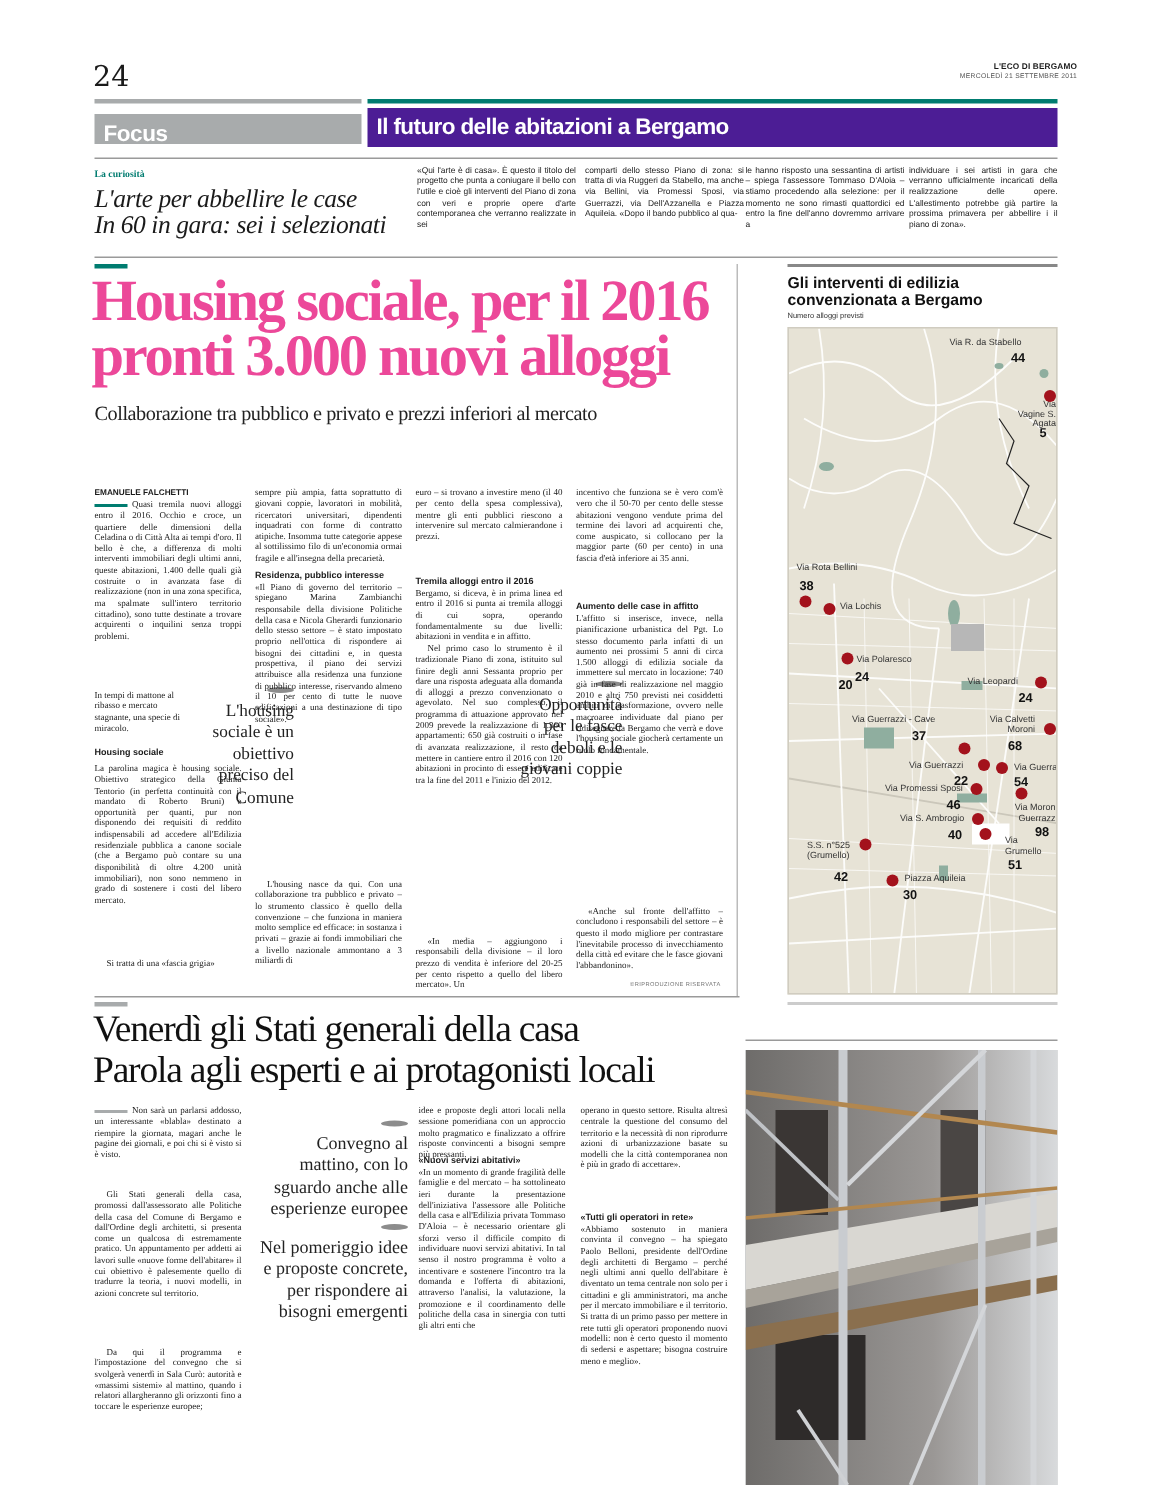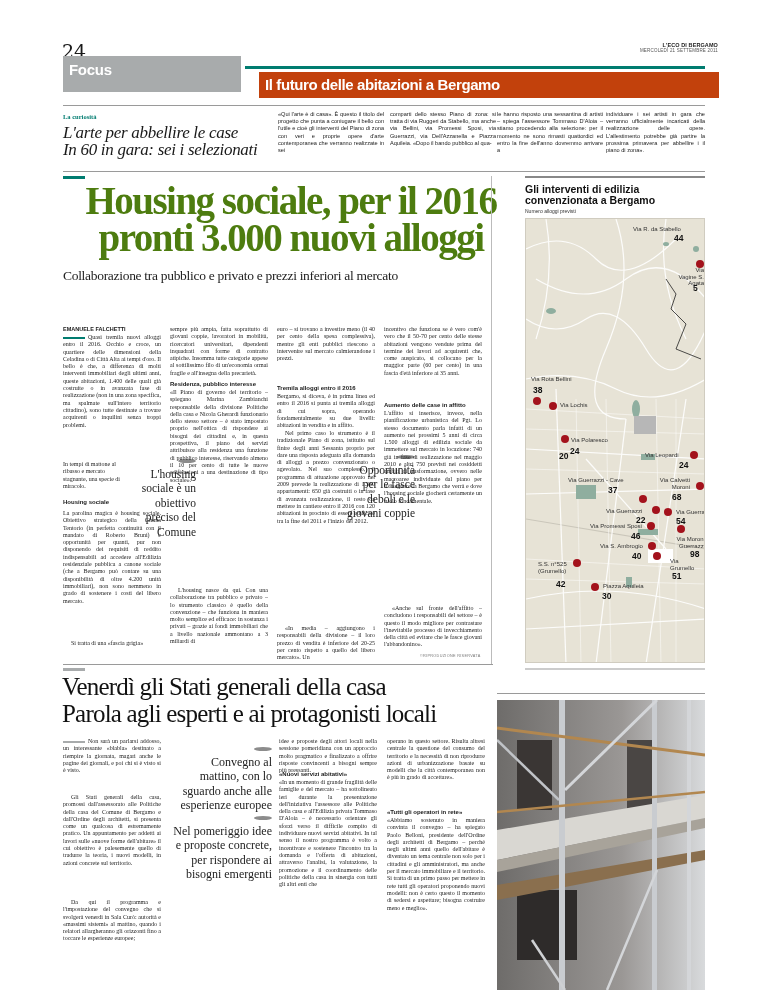--- a/index.html
+++ b/index.html
@@ -8,30 +8,30 @@
   .abs { position: absolute; }
   .sans { font-family: "Liberation Sans", sans-serif; }
   .pageno { left: 62px; top: 40px; font-size: 19px; font-family: "DejaVu Serif", serif; }
   .masthead { right: 50px; top: 42px; text-align: right; font-family: "Liberation Sans", sans-serif; }
   .masthead .m1 { font-size: 5.5px; font-weight: bold; letter-spacing: 0.1px; }
   .masthead .m2 { font-size: 4.5px; color: #555; letter-spacing: 0.2px; }
   .band-focus { left: 63px; top: 66px; width: 178px; height: 30px; background: #a8abac; border-top: 3px solid #fff; color: #fff; }
   .band-focus span { position: absolute; left: 6px; top: 5px; font-size: 15px; font-weight: bold; font-family: "Liberation Sans", sans-serif; letter-spacing: -0.3px; }
   .band-topline-grey { left: 63px; top: 66px; width: 178px; height: 3px; background: #a8abac; }
   .band-topline-teal { left: 245px; top: 66px; width: 460px; height: 3px; background: #007c70; }
-  .band-title { left: 245px; top: 72px; width: 460px; height: 26px; background: #c2410c; color: #fff; margin-left: 14px; }
+  .band-title { left: 245px; top: 72px; width: 460px; height: 26px; background: #4c1d95; color: #fff; }
   .band-title span { position: absolute; left: 6px; top: 4px; font-size: 15px; font-weight: bold; font-family: "Liberation Sans", sans-serif; letter-spacing: -0.4px; }
   .rule { height: 1px; background: #9a9a9a; }
   .kicker { font-family: "Liberation Serif", serif; color: #007c70; font-weight: bold; font-size: 6.5px; }
   .curio-h { font-family: "Liberation Serif", serif; font-style: italic; font-size: 17px; line-height: 17px; letter-spacing: -0.3px; }
   .col { font-size: 6px; line-height: 7.3px; text-align: justify; hyphens: auto; color: #222; }
   .col.sans { font-family: "Liberation Sans", sans-serif; font-size: 5.6px; line-height: 7.2px; }
   .teal-dash { height: 3px; background: #007c70; }
   .grey-dash { height: 3px; background: #a8abac; }
-  .h1 { font-family: "Liberation Serif", serif; font-weight: bold; font-size: 39px; line-height: 37px; letter-spacing: -1.5px; color: #4d7c0f; text-align: center; }
+  .h1 { font-family: "Liberation Serif", serif; font-weight: bold; font-size: 39px; line-height: 37px; letter-spacing: -1.5px; color: #ec4899; }
   .deck { font-family: "Liberation Serif", serif; font-size: 13.5px; line-height: 15.5px; letter-spacing: -0.3px; color: #222; }
   .byline { font-family: "Liberation Sans", sans-serif; font-weight: bold; font-size: 5.5px; }
   .subhead { font-family: "Liberation Sans", sans-serif; font-weight: bold; font-size: 6px; margin: 4px 0 1px 0; }
   .pull { font-family: "Liberation Serif", serif; font-size: 13px; line-height: 15.5px; text-align: right; color: #222; }
   .pull-mark { width: 18px; height: 4px; border-radius: 50%; background: #8c8c8c; display: inline-block; }
   .map-wrap { left: 525px; top: 218px; width: 180px; height: 445px; background: #e7e3d6; overflow: hidden; border: 1px solid #d0ccc0; }
   .map-title { font-family: "Liberation Sans", sans-serif; font-weight: bold; font-size: 10.5px; line-height: 11px; color: #111; }
   .map-sub { font-family: "Liberation Sans", sans-serif; font-size: 5px; color: #333; }
   .mlabel { position: absolute; font-family: "Liberation Sans", sans-serif; font-size: 6px; color: #333; line-height: 6.5px; white-space: nowrap; }
   .mnum { position: absolute; font-family: "Liberation Sans", sans-serif; font-weight: bold; font-size: 8.5px; color: #111; }
@@ -43,21 +43,21 @@
 </head>
 <body>
 
 <div class="abs pageno">24</div>
 <div class="abs masthead">
   <div class="m1">L'ECO DI BERGAMO</div>
   <div class="m2">MERCOLEDÌ 21 SETTEMBRE 2011</div>
 </div>
 <div class="abs band-topline-grey"></div>
 <div class="abs band-topline-teal"></div>
-<div class="abs band-focus" style="top:56px;height:36px;border-top:none;text-align:center;">
+<div class="abs band-focus" style="top:76px;height:20px;border-top:none;text-align:center;">
   <span>Focus</span>
 </div>
 <div class="abs band-title">
   <span>Il futuro delle abitazioni a Bergamo</span>
 </div>
 <div class="abs rule" style="left:63px;top:105px;width:642px;"></div>
 
 <div class="abs kicker" style="left:63px;top:113px;">La curiosità</div>
 <div class="abs curio-h" style="left:63px;top:124px;width:200px;">
   <div>L'arte per abbellire le case</div>

